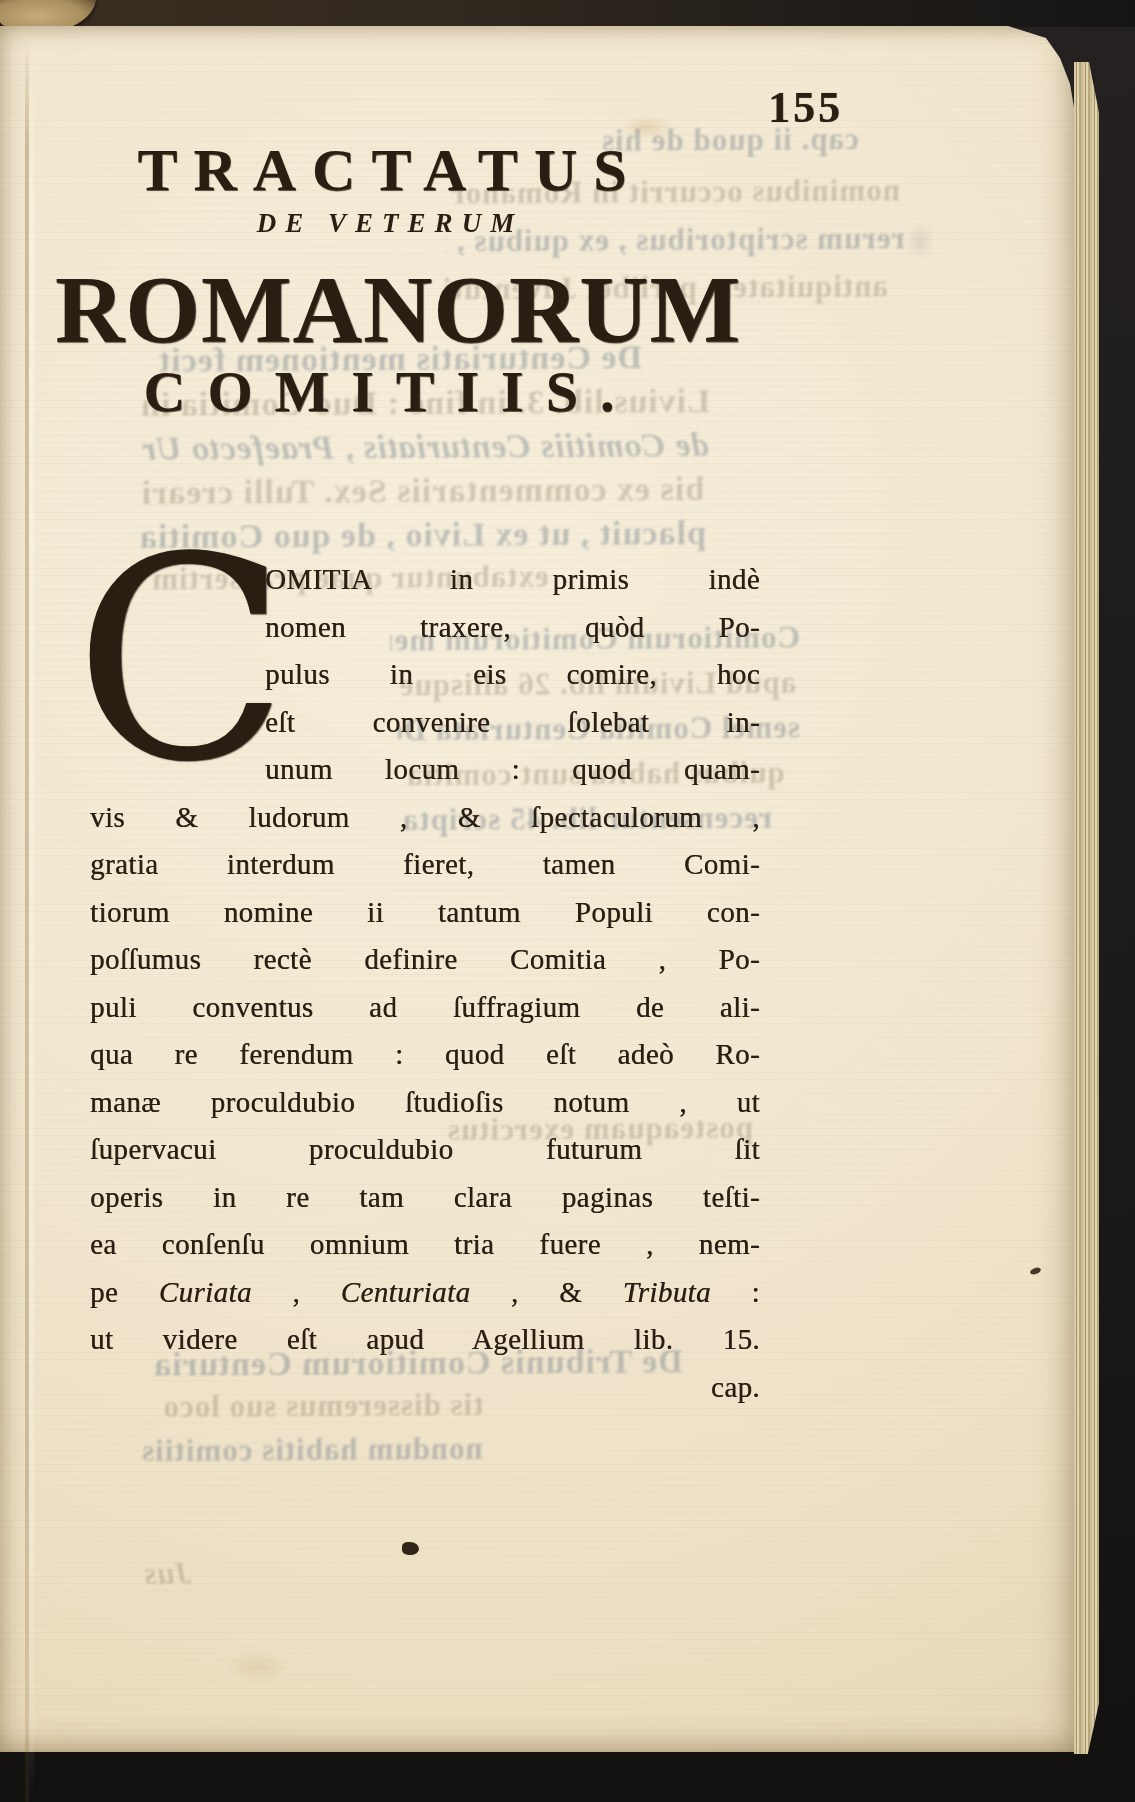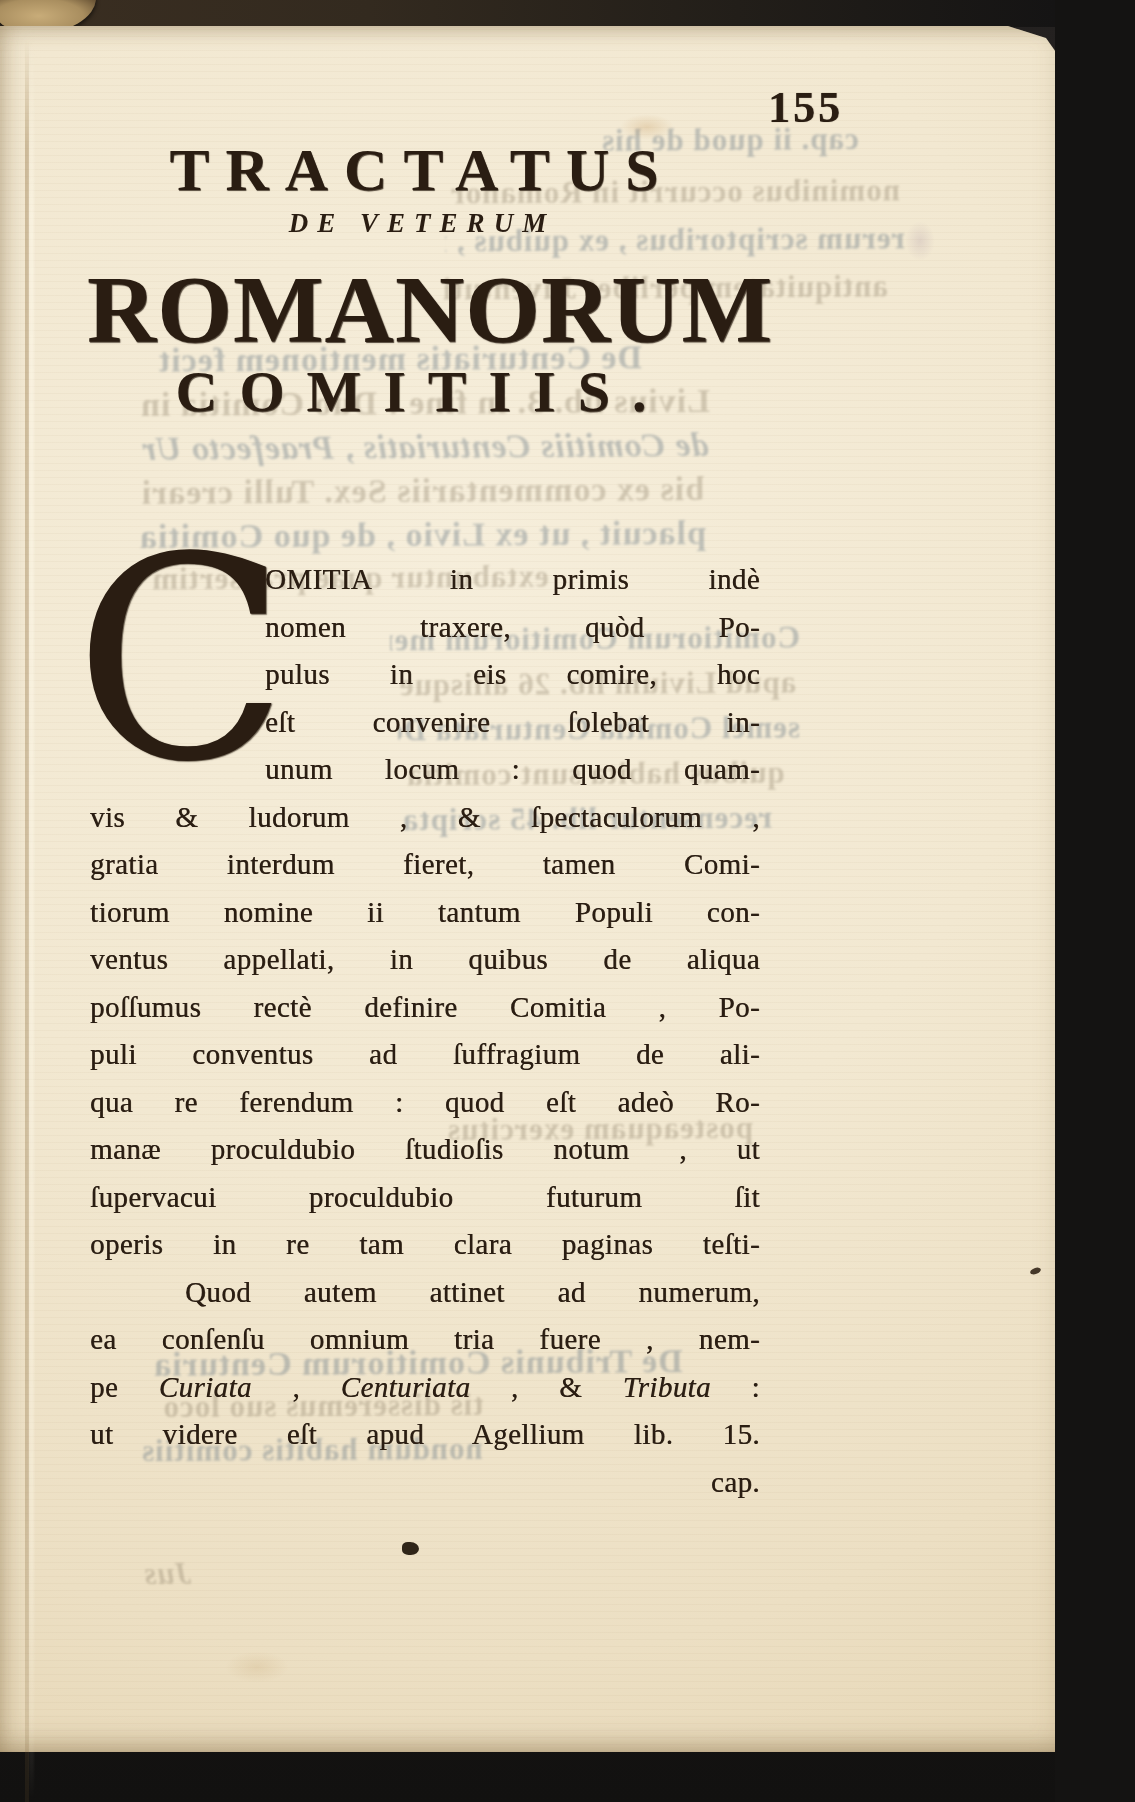--- a/index.html
+++ b/index.html
@@ -1,16 +1,16 @@
 <!DOCTYPE html>
 <html><head>
 <meta charset="utf-8">
 <style>
   html,body{margin:0;padding:0;background:#141312;}
-  .scene{position:relative;width:1055px;height:1802px;overflow:hidden;
+  .scene{position:relative;width:1135px;height:1802px;overflow:hidden;
     background:linear-gradient(180deg,#242120 0%,#1c1b1a 55%,#121110 100%);
     font-family:"Liberation Serif","DejaVu Serif",serif;}
   
   .spine-top{position:absolute;top:0;left:0;width:100%;height:27px;
     background:linear-gradient(90deg,#3a2e21 0%,#332a1f 35%,#221e19 70%,#151414 100%);}
   .headband{position:absolute;top:-6px;left:-8px;width:104px;height:40px;
     background:radial-gradient(ellipse at 45% 55%,#c8ac79 0%,#a98e5f 55%,#6b5536 85%,#3a2d1c 100%);
     border-radius:0 0 60% 40%/0 0 90% 70%;box-shadow:0 3px 4px rgba(0,0,0,.55);}
   
   .page{position:absolute;left:0;top:26px;width:1076px;height:1726px;
@@ -31,21 +31,21 @@
     filter:blur(1px);}
   
   .fore-edge{position:absolute;left:1074px;top:62px;width:25px;height:1692px;
     background:repeating-linear-gradient(90deg,#d9c9a4 0 2px,#a7936b 2px 3px,#e3d5af 3px 5px,#b8a67d 5px 7px,#cdbb93 7px 9px);
     border-radius:0 10px 6px 0;box-shadow:3px 0 7px rgba(0,0,0,.55);
     clip-path:polygon(0 0,60% 0,100% 3%,100% 97%,55% 100%,0 100%);}
   
   .content{position:absolute;inset:0;z-index:2;color:#2a1d12;}
   .pageno{position:absolute;top:56px;left:768px;font-size:44px;font-weight:bold;
     letter-spacing:3px;text-shadow:.5px .4px .7px rgba(40,28,16,.8);}
-  .t-wrap{position:absolute;left:55px;width:670px;text-align:center;white-space:nowrap;margin-left:32px;}
+  .t-wrap{position:absolute;left:55px;width:670px;text-align:center;white-space:nowrap;}
   .t1{top:110px;font-size:60px;letter-spacing:16px;font-weight:bold;text-shadow:.6px .5px .8px rgba(40,28,16,.75);}
   .t2{top:182px;font-size:27px;font-style:italic;letter-spacing:9px;font-weight:bold;}
   .t3{top:228px;font-size:96px;letter-spacing:1px;font-weight:bold;text-shadow:.8px .6px 1px rgba(40,28,16,.8);}
   .t4{top:332px;font-size:58px;letter-spacing:22px;font-weight:bold;text-shadow:.6px .5px .8px rgba(40,28,16,.75);}
   .bodytext{position:absolute;left:90px;top:530px;width:670px;font-size:29px;
     letter-spacing:.4px;text-shadow:.45px .35px .6px rgba(42,30,18,.8);}
   .bl{height:47.5px;line-height:47.5px;white-space:nowrap;}
   .jl{text-align:justify;text-align-last:justify;white-space:normal;}
   .ind{padding-left:175px;}
   .ind1{padding-left:95px;}
@@ -115,29 +115,27 @@
 
       <div class="bodytext">
         <div class="bl jl ind">OMITIA in primis indè</div>
         <div class="bl jl ind">nomen traxere, quòd Po-</div>
         <div class="bl jl ind">pulus in eis comire, hoc</div>
         <div class="bl jl ind">eſt convenire ſolebat in-</div>
         <div class="bl jl ind">unum locum : quod quam-</div>
         <div class="bl jl">vis &amp; ludorum , &amp; ſpectaculorum ,</div>
         <div class="bl jl">gratia interdum fieret, tamen Comi-</div>
         <div class="bl jl">tiorum nomine ii tantum Populi con-</div>
-        <div class="bl jl">ventus appellati, in quibus de aliqua</div>
         <div class="bl jl">poſſumus rectè definire Comitia , Po-</div>
         <div class="bl jl">puli conventus ad ſuffragium de ali-</div>
         <div class="bl jl">qua re ferendum : quod eſt adeò Ro-</div>
         <div class="bl jl">manæ proculdubio ſtudioſis notum , ut</div>
         <div class="bl jl">ſupervacui proculdubio futurum ſit</div>
         <div class="bl jl">operis in re tam clara paginas teſti-</div>
 
-        <div class="bl jl ind1">Quod autem attinet ad numerum,</div>
         <div class="bl jl">ea conſenſu omnium tria fuere , nem-</div>
         <div class="bl jl"><span>pe </span><span class="it">Curiata</span><span> , </span><span class="it">Centuriata</span><span> , &amp; </span><span class="it">Tributa</span><span> :</span></div>
         <div class="bl jl">ut videre eſt apud Agellium lib. 15.</div>
         <div class="bl cw">cap.</div>
       </div>
     </div>
 
     <div class="speck sp1"></div>
     <div class="speck sp2"></div>
     <div class="speck st1"></div>

